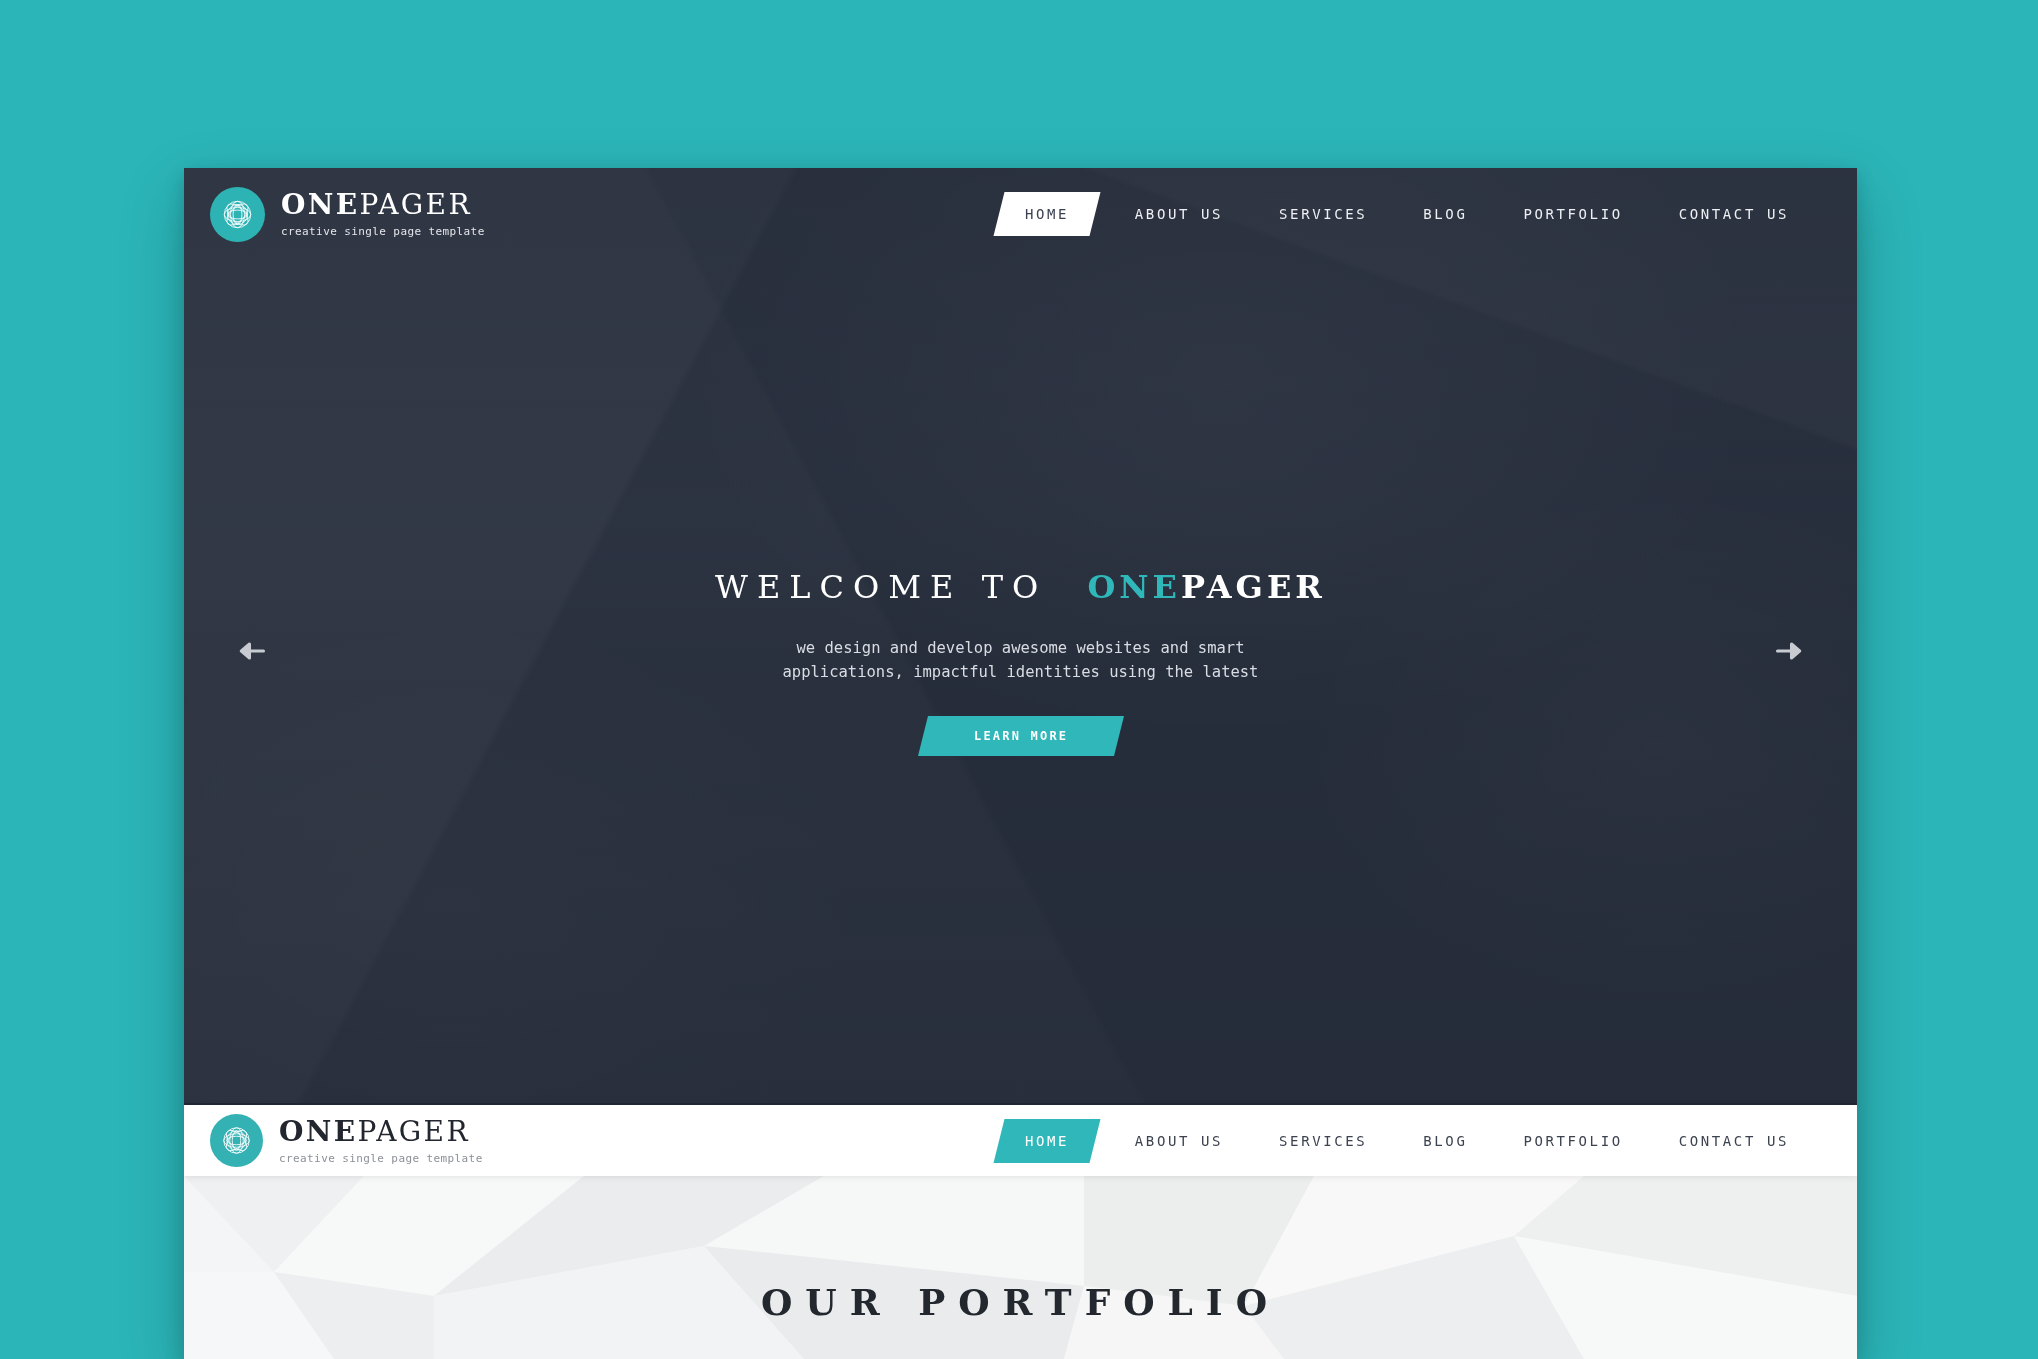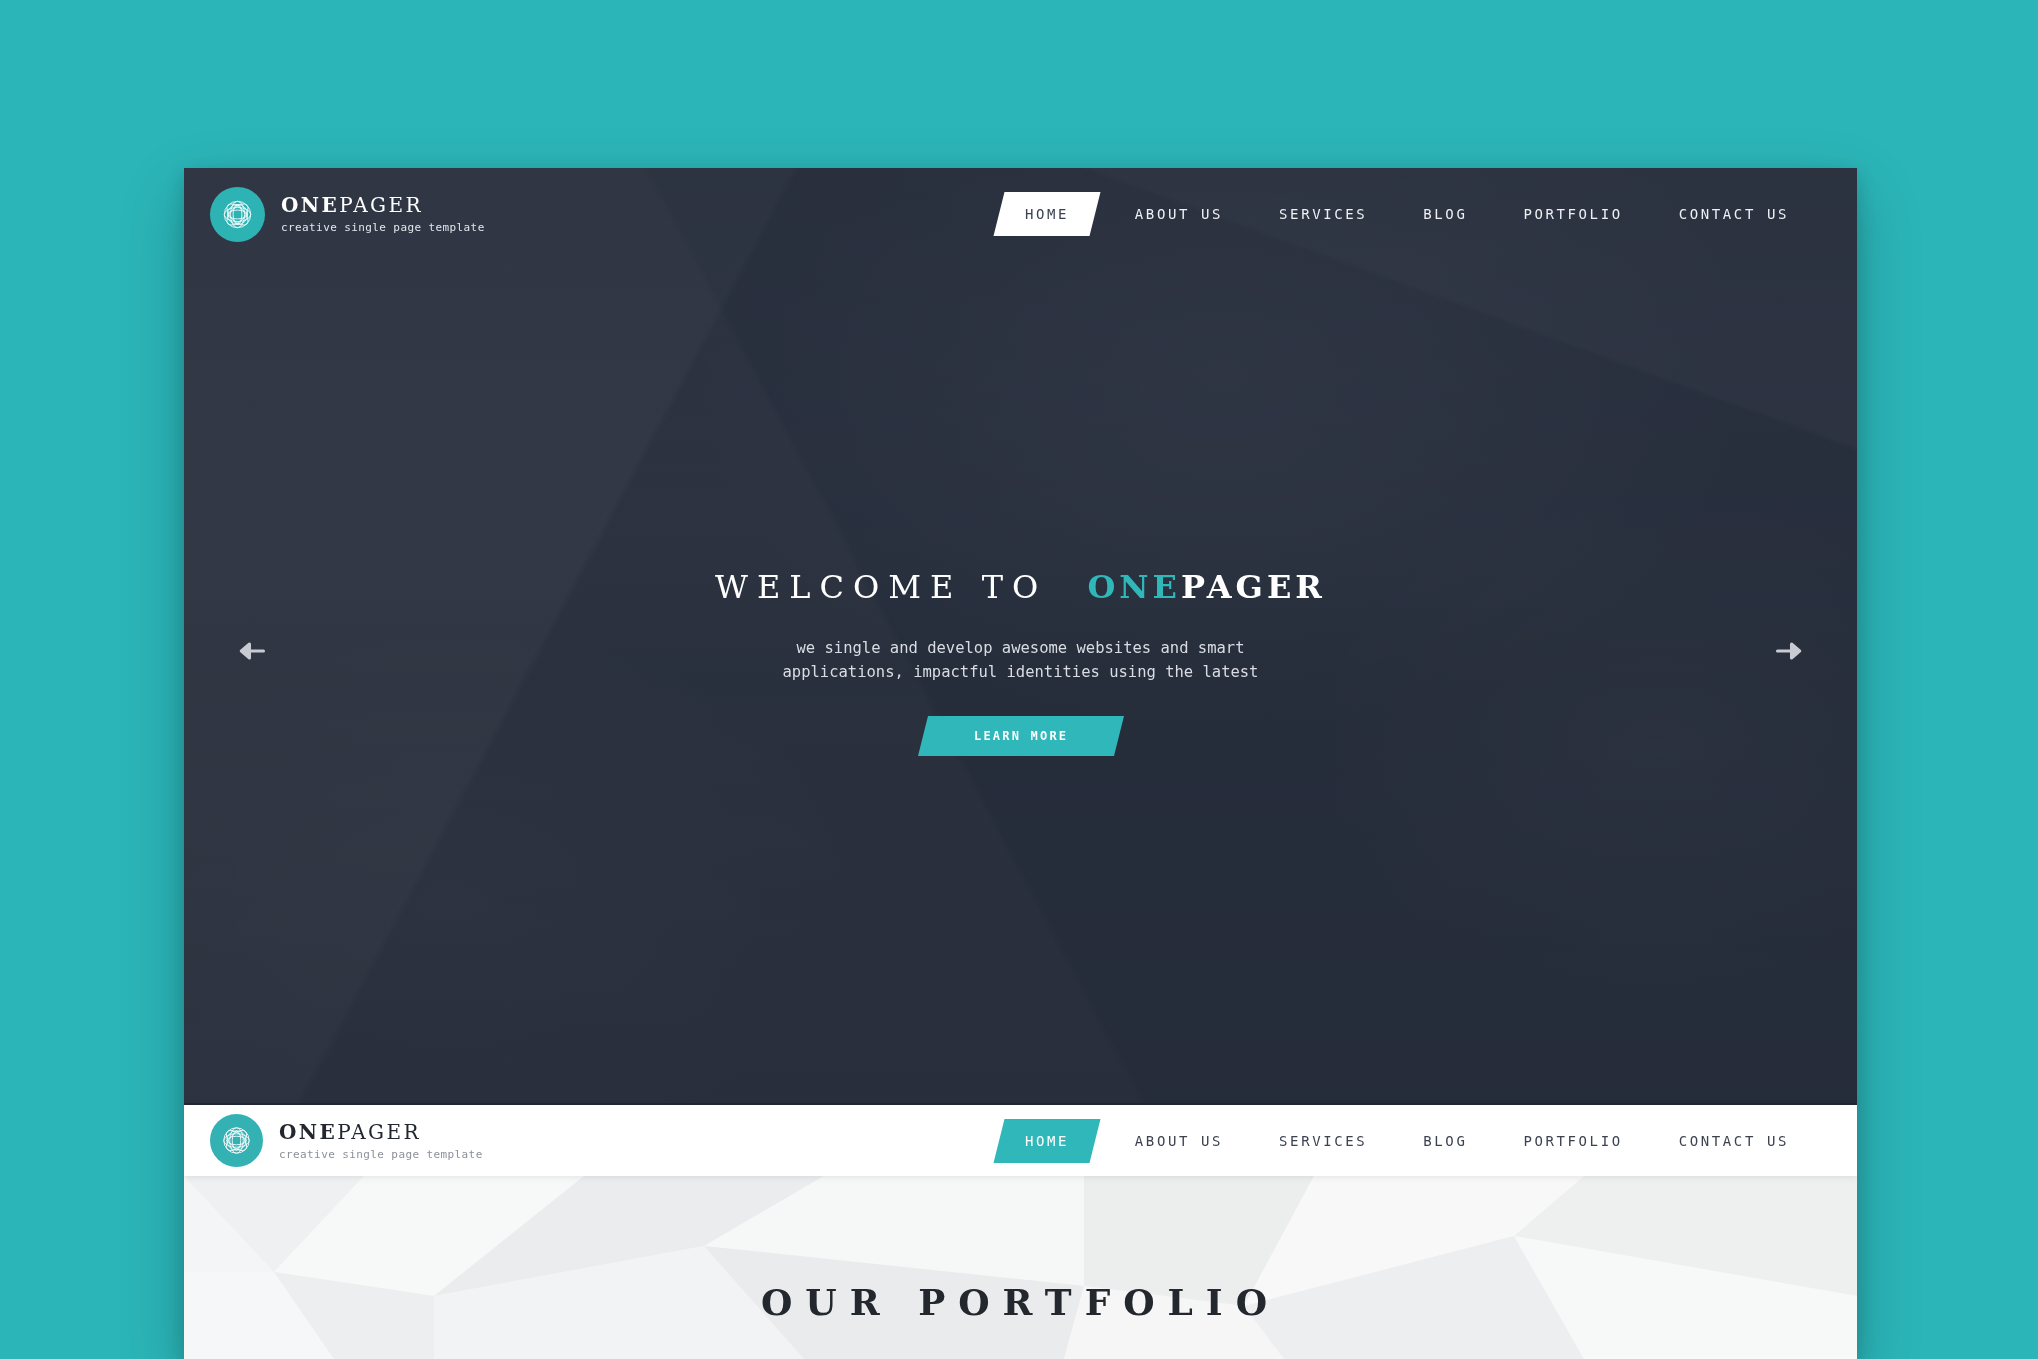--- a/index.html
+++ b/index.html
@@ -52,21 +52,21 @@
   
   .brand{ display:flex; align-items:center; }
   .brand-mark{
     width:55px; height:55px; border-radius:50%;
     background:#2eb3b5; position:relative; flex:0 0 auto;
   }
   .brand-mark svg{ position:absolute; inset:0; width:100%; height:100%; }
   .brand-text{ margin-left:16px; line-height:1; }
   .brand-title{
     font-family:"DejaVu Serif", serif;
-    font-size:20px; letter-spacing:2.4px; white-space:nowrap;
+    font-size:28px; letter-spacing:2.4px; white-space:nowrap;
   }
   .brand-title b{ font-weight:700; }
   .brand-title span{ font-weight:400; }
   .brand-sub{
     font-family:"DejaVu Sans Mono", monospace;
     font-size:11px; letter-spacing:.4px; margin-top:7px; white-space:nowrap;
   }
   #header-dark .brand{ margin-left:26px; }
   #header-dark .brand-title{ color:#ffffff; }
   #header-dark .brand-sub{ color:#e3e6ea; }
@@ -204,21 +204,21 @@
         <a class="nav-item" href="#">BLOG</a>
         <a class="nav-item" href="#">PORTFOLIO</a>
         <a class="nav-item" href="#">CONTACT US</a>
       </nav>
     </header>
 
     <div class="hero-inner">
       <h1 class="hero-title">
         <span class="light">WELCOME TO</span>&nbsp;&nbsp;<span class="accent">ONE</span><span class="strong">PAGER</span>
       </h1>
-      <p class="hero-sub">we single and develop awesome websites and smart applications, impactful identities using the latest</p>
+      <p class="hero-sub">we design and develop awesome websites and smart applications, impactful identities using the latest</p>
       <button class="learn-btn">
         <span>LEARN MORE</span>
       </button>
     </div>
 
     <div class="hero-arrow prev">
       <svg viewBox="0 0 24 24" aria-hidden="true">
         <path d="M21 12 H9 M9 12 l0 -6 l-7 6 l7 6 Z" fill="#c8ccd2" stroke="#c8ccd2" stroke-width="2.6" stroke-linejoin="round" stroke-linecap="round"></path>
       </svg>
     </div>

